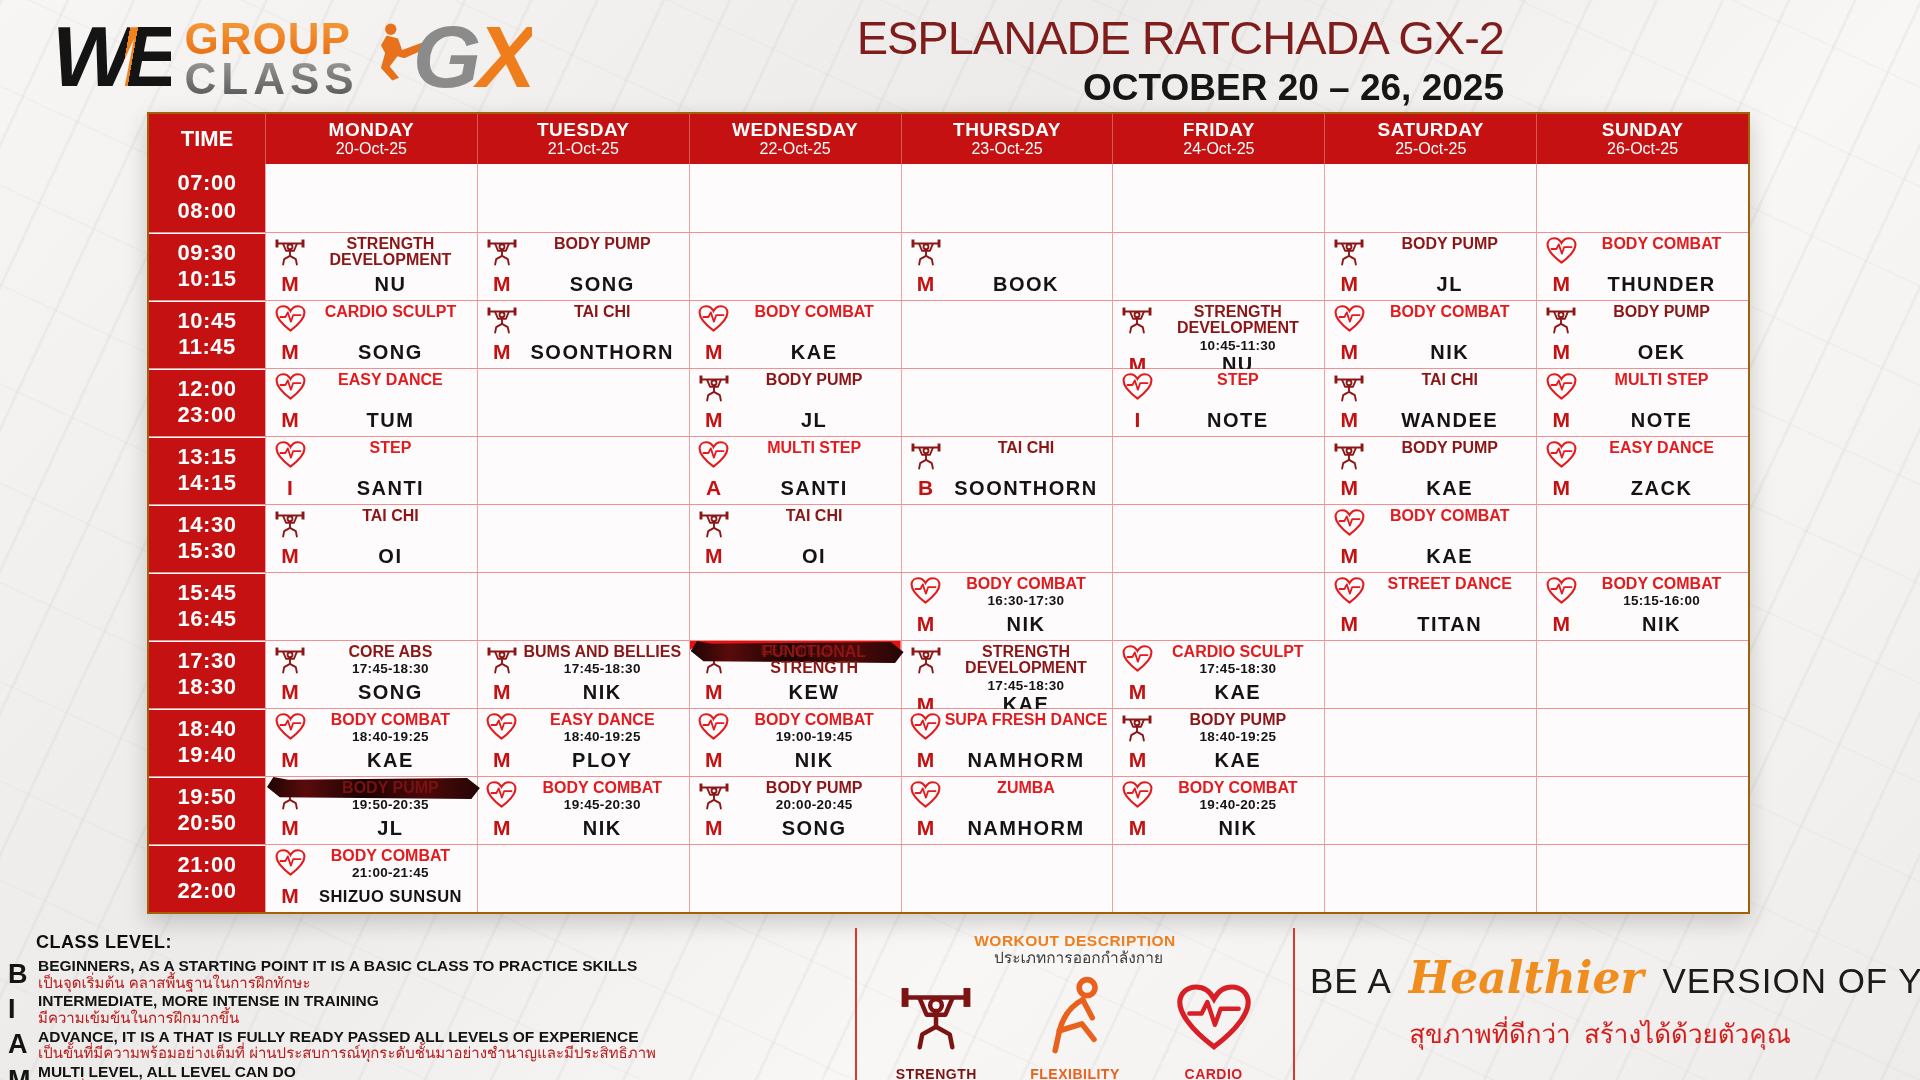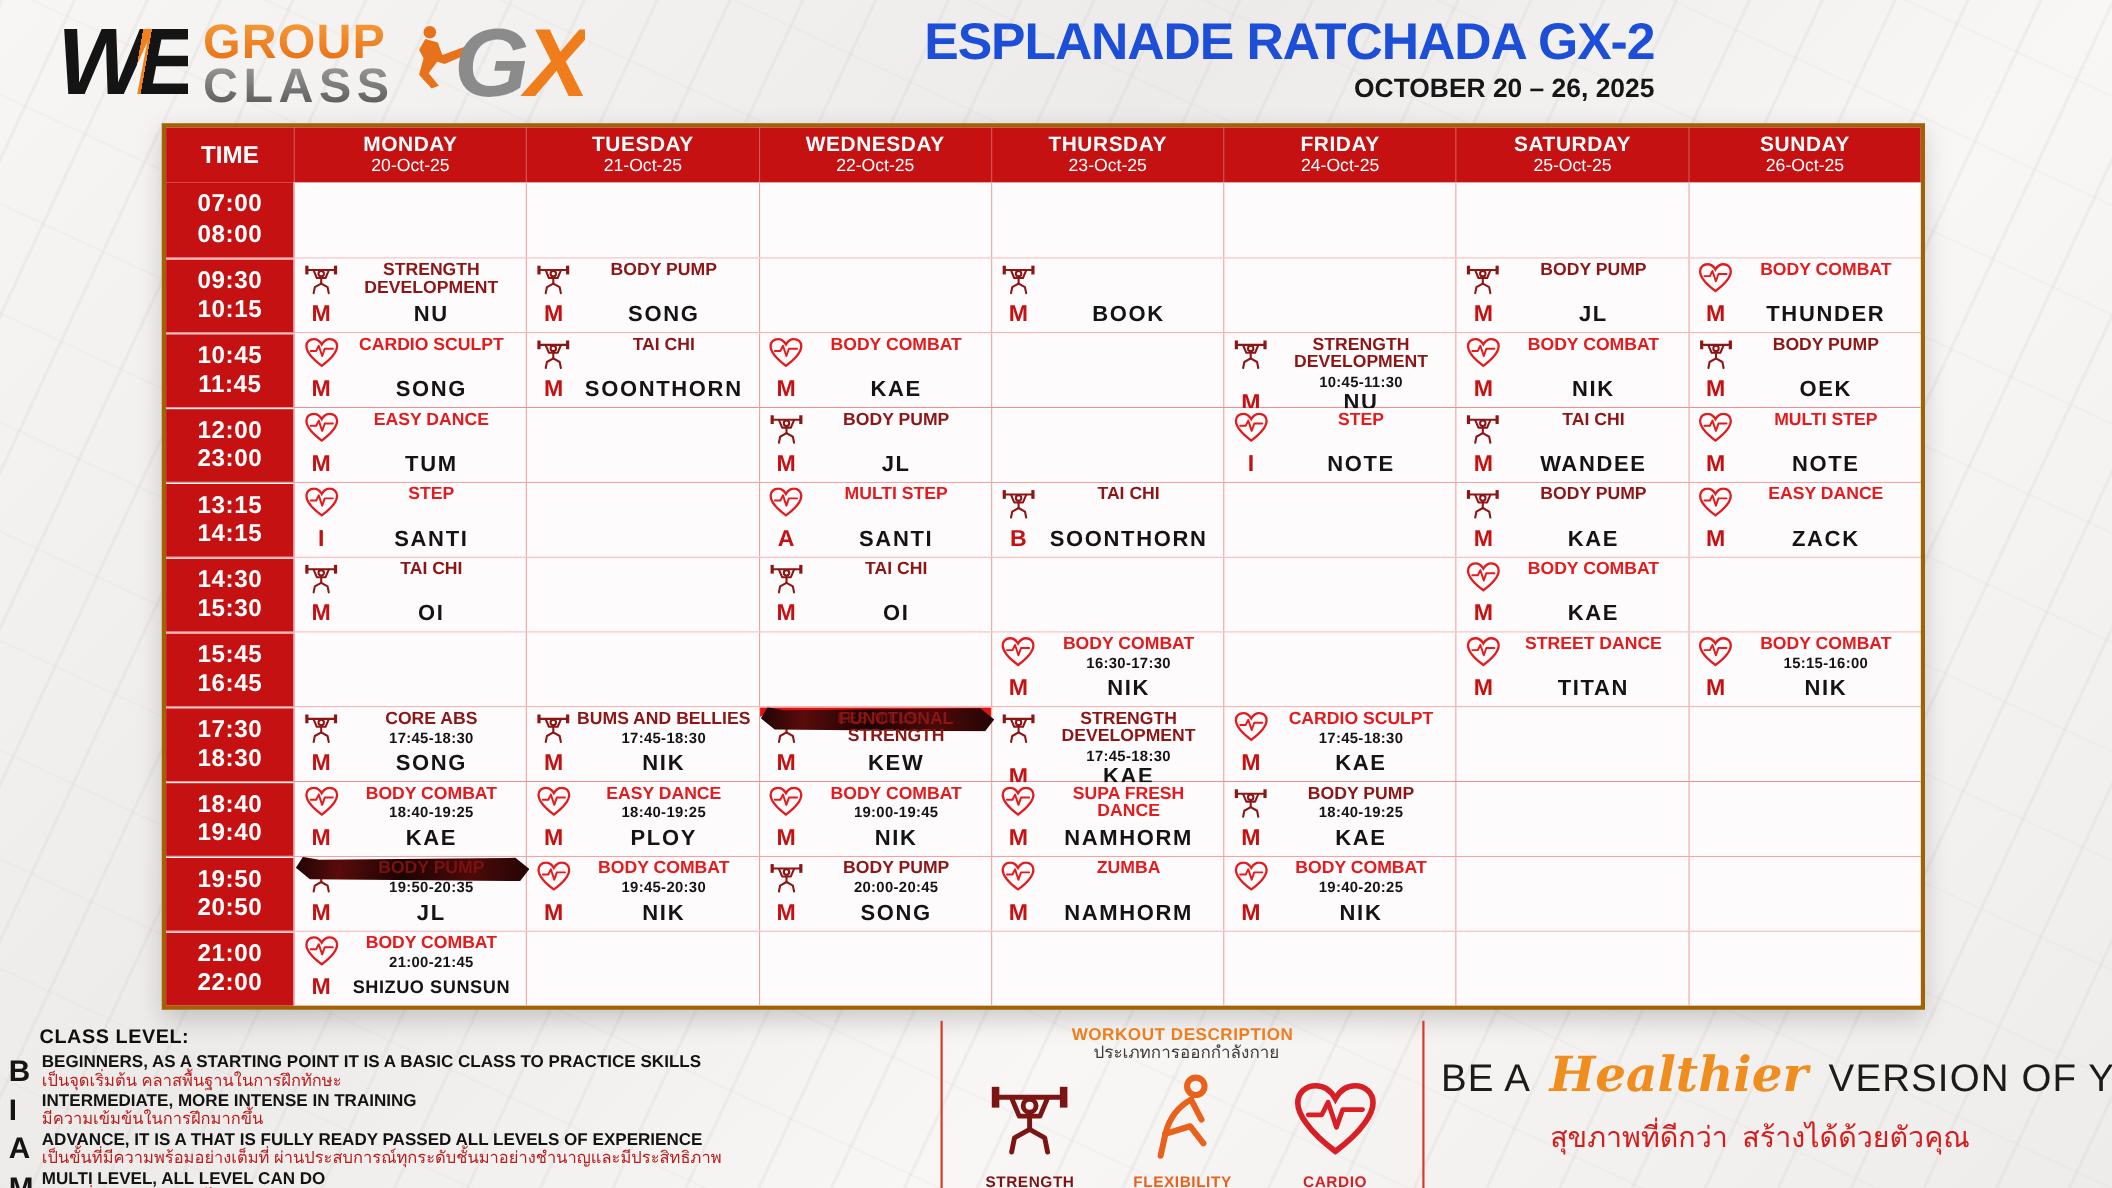--- a/index.html
+++ b/index.html
@@ -20,26 +20,26 @@
   .gc { display:flex; flex-direction:column; line-height:.92; margin-top:4px; }
   .gc .group { font-weight:900; font-size:44px; letter-spacing:1px; color:#ef7d1c;
     background:linear-gradient(180deg,#f59b3a,#e86d12); -webkit-background-clip:text; background-clip:text; -webkit-text-fill-color:transparent; }
   .gc .class { font-weight:900; font-size:44px; letter-spacing:5px; color:#6d6d6d;
     background:linear-gradient(180deg,#9a9a9a,#565656); -webkit-background-clip:text; background-clip:text; -webkit-text-fill-color:transparent; }
   .gx-wrap { display:flex; align-items:center; margin-left:-6px; }
   .kicker { color:#e8721c; margin-right:-16px; margin-top:-8px; }
   .gx { font-weight:900; font-size:88px; font-style:italic; letter-spacing:-4px;
     background:linear-gradient(100deg,#8b8b8b 0 55%, #ef7d1c 55%); -webkit-background-clip:text; background-clip:text; -webkit-text-fill-color:transparent; }
   .titles { position:absolute; right:28px; top:10px; text-align:right; }
-  .title { font-weight:700; font-size:47px; letter-spacing:-1px; color:#1d4ed8; white-space:nowrap; }
-  .subtitle { font-weight:800; font-size:24px; letter-spacing:0; color:#161616; margin-top:2px; }
+  .title { font-weight:400; font-size:47px; letter-spacing:-1px; color:#7f1d1d; white-space:nowrap; }
+  .subtitle { font-weight:800; font-size:37px; letter-spacing:0; color:#161616; margin-top:2px; }
 
   
   .schedule { position:absolute; left:147px; top:112px; width:1603px;
-    box-shadow:0 8px 22px rgba(0,0,0,.18); background:#fdfcfc; border:4px solid #a16207; }
+    box-shadow:0 8px 22px rgba(0,0,0,.18); background:#fdfcfc; border:2px solid #a16207; }
   .grid-row { display:grid; grid-template-columns:116px repeat(7,1fr); }
   .thead { background:#c51111; color:#fff; height:50px; }
   .th { display:flex; flex-direction:column; align-items:center; justify-content:center;
     border-left:1px solid rgba(255,255,255,.30); line-height:1.05; }
   .th:first-child { border-left:none; }
   .th .dname { font-weight:800; font-size:19px; letter-spacing:.5px; }
   .th .ddate { font-weight:400; font-size:16px; margin-top:1px; }
   .th.time-h { font-weight:800; font-size:22px; }
   .trow { height:68px; border-top:1.5px solid #f09090; }
   .trow:first-of-type { border-top:none; }

